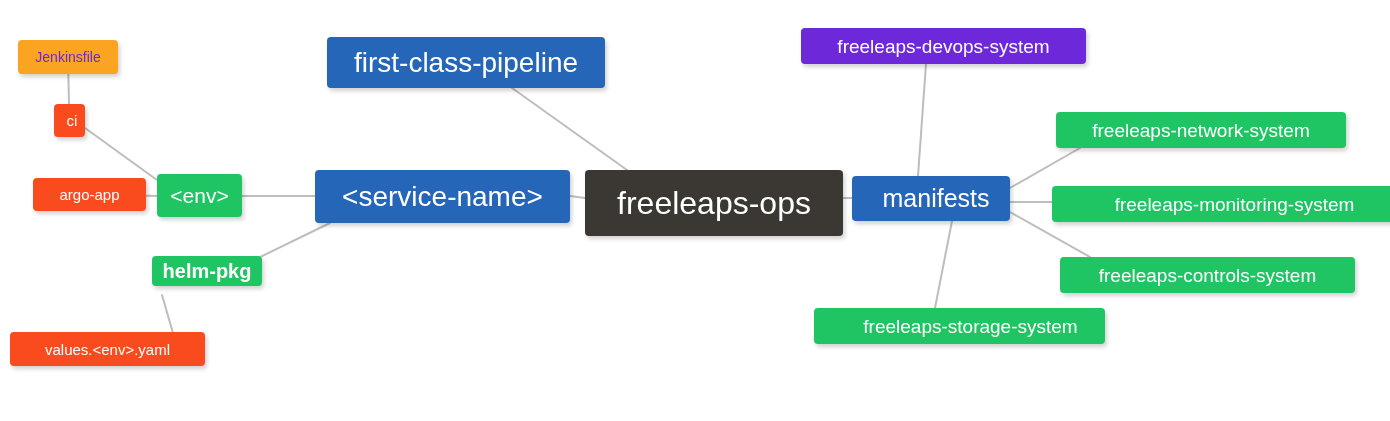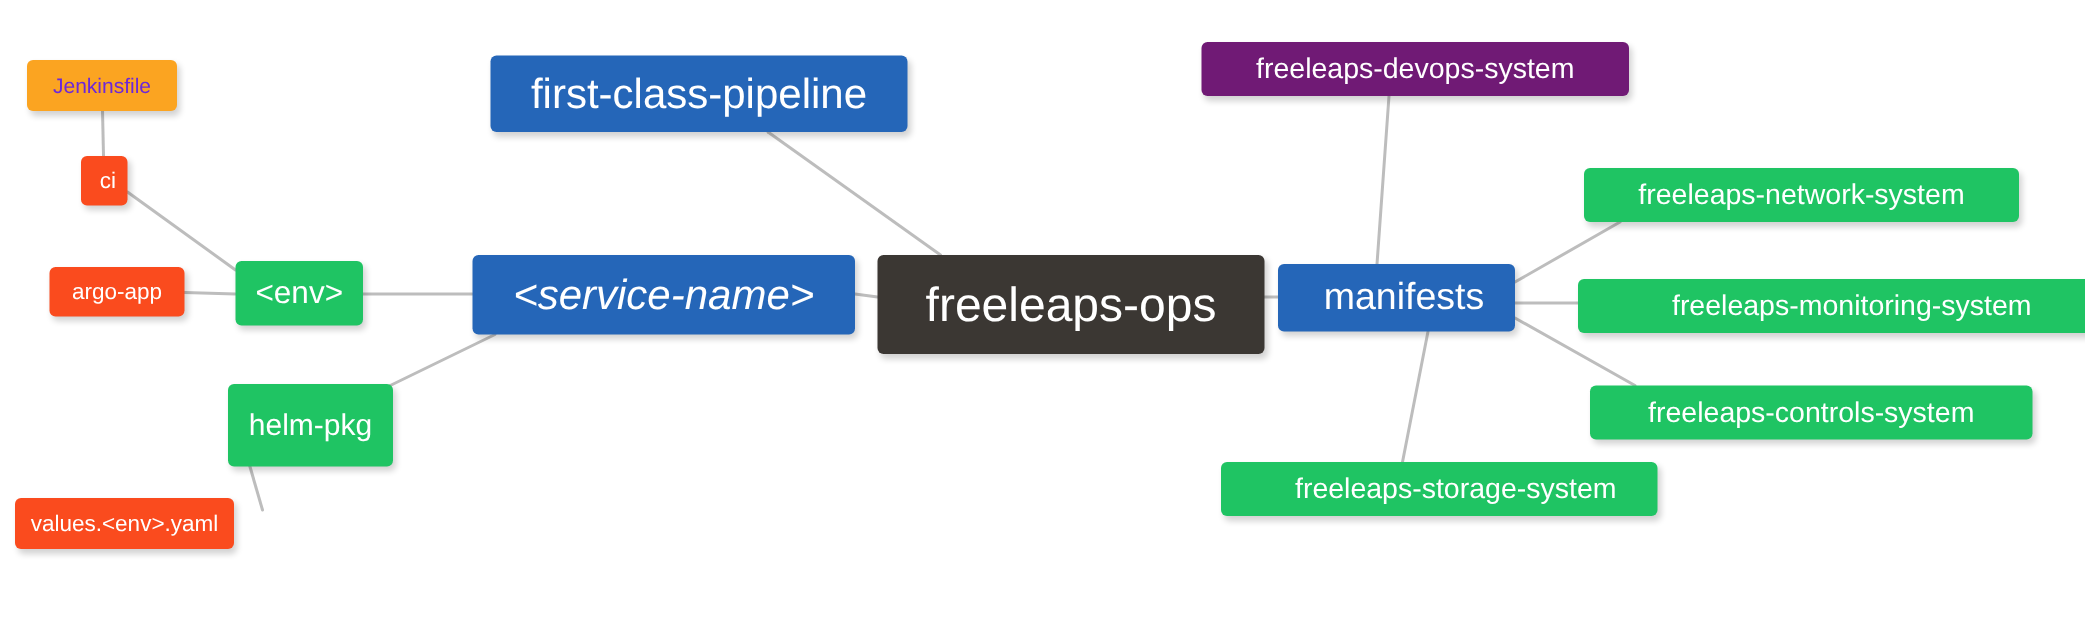--- a/index.html
+++ b/index.html
@@ -67,45 +67,45 @@
       <line x1="1010" y1="212" x2="1090" y2="257" stroke="#bdbdbd" stroke-width="2" stroke-linecap="round"></line>
       <line x1="952" y1="221" x2="935" y2="308" stroke="#bdbdbd" stroke-width="2" stroke-linecap="round"></line>
     </svg>
   <div id="node-layer">
       <div class="node" style="left: 18px; top: 40px; width: 100px; height: 34px; background: rgb(251, 164, 33); font-size: 14px; color: #6d28d9;">
         <span class="node-label">Jenkinsfile</span>
       </div>
       <div class="node" style="left: 54px; top: 104px; width: 31px; height: 33px; background: rgb(250, 75, 30); font-size: 15px; color: rgb(255, 255, 255); padding-left: 15px;">
         <span class="node-label">ci</span>
       </div>
-      <div class="node" style="left: 33px; top: 178px; width: 90px; height: 33px; background: rgb(250, 75, 30); font-size: 15px; color: rgb(255, 255, 255);">
+      <div class="node" style="left: 33px; top: 178px; width: 113px; height: 33px; background: rgb(250, 75, 30); font-size: 15px; color: rgb(255, 255, 255);">
         <span class="node-label">argo-app</span>
       </div>
       <div class="node" style="left: 157px; top: 174px; width: 85px; height: 43px; background: rgb(31, 196, 99); font-size: 21px; color: rgb(255, 255, 255);">
         <span class="node-label">&lt;env&gt;</span>
       </div>
-      <div class="node" style="left: 152px; top: 256px; width: 110px; height: 55px; background: rgb(31, 196, 99); font-size: 20px; color: rgb(255, 255, 255);">
+      <div class="node" style="left: 152px; top: 256px; width: 110px; height: 30px; background: rgb(31, 196, 99); font-size: 20px; color: rgb(255, 255, 255); font-weight: bold;">
         <span class="node-label">helm-pkg</span>
       </div>
-      <div class="node" style="left: 10px; top: 332px; width: 146px; height: 34px; background: rgb(250, 75, 30); font-size: 15px; color: rgb(255, 255, 255);">
+      <div class="node" style="left: 10px; top: 332px; width: 195px; height: 34px; background: rgb(250, 75, 30); font-size: 15px; color: rgb(255, 255, 255);">
         <span class="node-label">values.&lt;env&gt;.yaml</span>
       </div>
       <div class="node" style="left: 314px; top: 37px; width: 278px; height: 51px; background: rgb(37, 102, 184); font-size: 28px; color: rgb(255, 255, 255); margin-left: 13px;">
         <span class="node-label">first-class-pipeline</span>
       </div>
-      <div class="node" style="left: 315px; top: 170px; width: 255px; height: 53px; background: rgb(37, 102, 184); font-size: 28px; color: rgb(255, 255, 255); font-style: italic;">
+      <div class="node" style="left: 315px; top: 170px; width: 255px; height: 53px; background: rgb(37, 102, 184); font-size: 28px; color: rgb(255, 255, 255);">
         <span class="node-label">&lt;service-name&gt;</span>
       </div>
       <div class="node" style="left: 585px; top: 170px; width: 258px; height: 66px; background: rgb(59, 55, 51); font-size: 32px; color: rgb(255, 255, 255);">
         <span class="node-label">freeleaps-ops</span>
       </div>
       <div class="node" style="left: 852px; top: 176px; width: 158px; height: 45px; background: rgb(37, 102, 184); font-size: 25px; color: rgb(255, 255, 255); padding-left: 20px;">
         <span class="node-label">manifests</span>
       </div>
-      <div class="node" style="left: 801px; top: 28px; width: 285px; height: 36px; background: #701a75; font-size: 19px; color: rgb(255, 255, 255);">
+      <div class="node" style="left: 801px; top: 28px; width: 285px; height: 36px; background: #6d28d9; font-size: 19px; color: rgb(255, 255, 255);">
         <span class="node-label">freeleaps-devops-system</span>
       </div>
       <div class="node" style="left: 1056px; top: 112px; width: 290px; height: 36px; background: rgb(31, 196, 99); font-size: 19px; color: rgb(255, 255, 255);">
         <span class="node-label">freeleaps-network-system</span>
       </div>
       <div class="node" style="left: 1052px; top: 186px; width: 365px; height: 36px; background: rgb(31, 196, 99); font-size: 19px; color: rgb(255, 255, 255);">
         <span class="node-label">freeleaps-monitoring-system</span>
       </div>
       <div class="node" style="left: 1060px; top: 257px; width: 295px; height: 36px; background: rgb(31, 196, 99); font-size: 19px; color: rgb(255, 255, 255);">
         <span class="node-label">freeleaps-controls-system</span>

